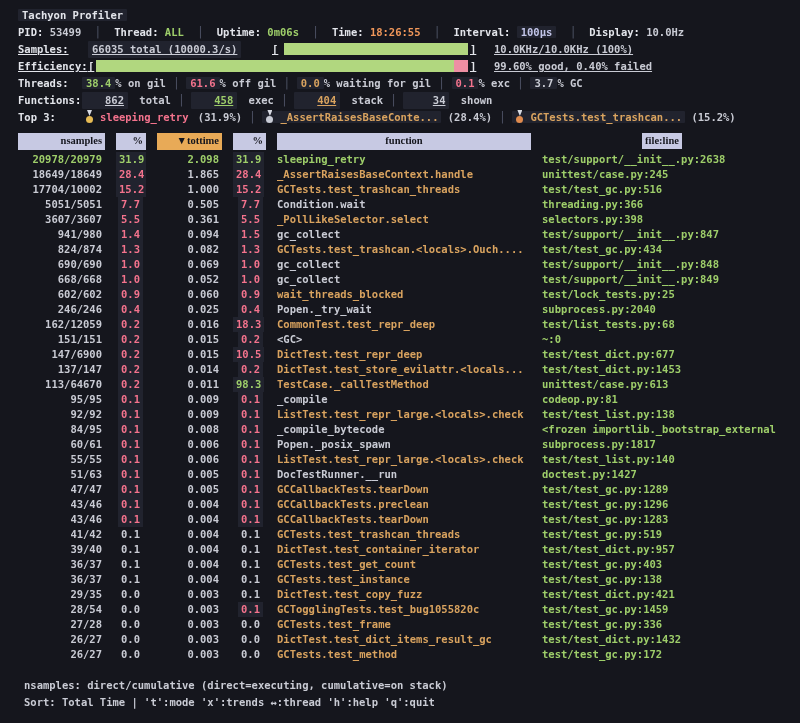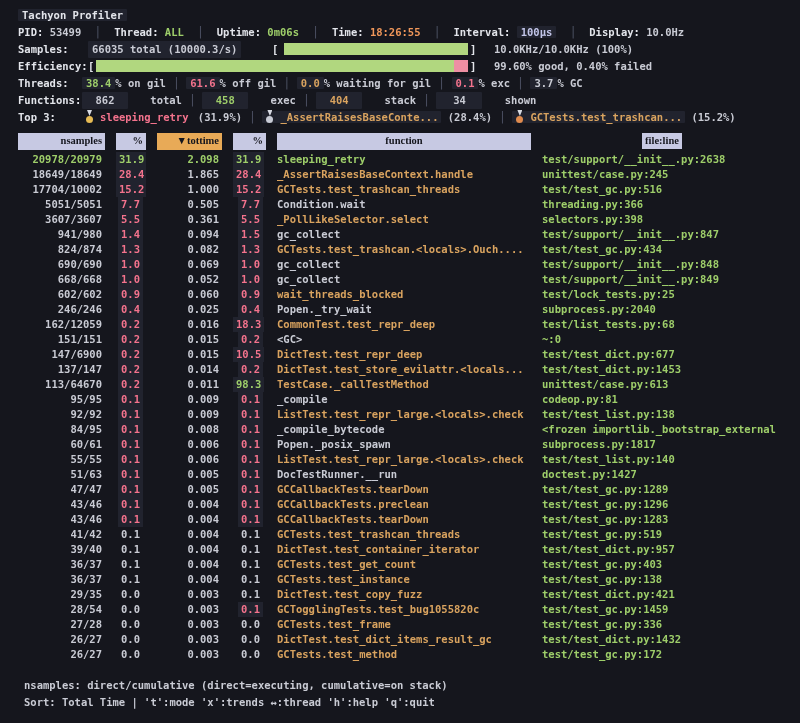--- a/index.html
+++ b/index.html
@@ -9,29 +9,29 @@
     --lav:#c2c5e8; --hdrbg:#c7c9e3; --sortbg:#e8aa57;
     --box:#21232e; --sep:#565b6f;
   }
   *{margin:0;padding:0;box-sizing:border-box;}
   html,body{background:var(--bg);}
   body{width:800px;height:723px;overflow:hidden;
        font-family:"DejaVu Sans Mono","Liberation Mono",monospace;
        font-size:10.5px;font-weight:bold;color:var(--fg);}
   .screen{position:relative;width:800px;height:588px;padding:7px 0 0 18px;}
   .line{height:17px;line-height:17px;white-space:nowrap;position:relative;}
-  .abs{position:absolute;top:0;}
+  .abs{position:absolute;top:0;text-decoration:underline;}
   .lbl{color:var(--bright);}
   .val{color:var(--fg);}
   .sep{color:var(--sep);margin:0 7px;}
   .boxed{background:var(--box);padding:0 4px;border-radius:1px;}
   .c-g{color:var(--green);} .c-r{color:var(--red);} .c-o{color:var(--orange);}
   .c-w{color:var(--fg);} .c-lav{color:var(--lav);} .c-t{color:var(--torange);}
   .inline-lbl{display:inline-block;width:64px;color:var(--bright);}
-  .fn-val{display:inline-block;min-width:46px;text-align:center;margin-right:16px;}
+  .fn-val{display:inline-block;min-width:46px;text-align:right;margin-right:5px;text-decoration:underline;}
   .bracket{color:var(--bright);}
   .bar{height:12px;top:2px;display:flex;}
   .bar .good{background:var(--bargreen);height:100%;}
   .bar .bad{background:var(--barpink);height:100%;}
   
   .medal{display:inline-block;width:9px;height:13px;position:relative;vertical-align:-2px;margin-right:6px;}
   .medal::before{content:'';position:absolute;top:0;left:2px;width:5px;height:6px;
     background:#d7dae2;clip-path:polygon(0 0,100% 0,50% 100%);}
   .medal::after{content:'';position:absolute;bottom:0;left:1px;width:7px;height:7px;border-radius:50%;}
   .medal-gold::after{background:#e7bb54;} .medal-silver::after{background:#c9ccd6;}

